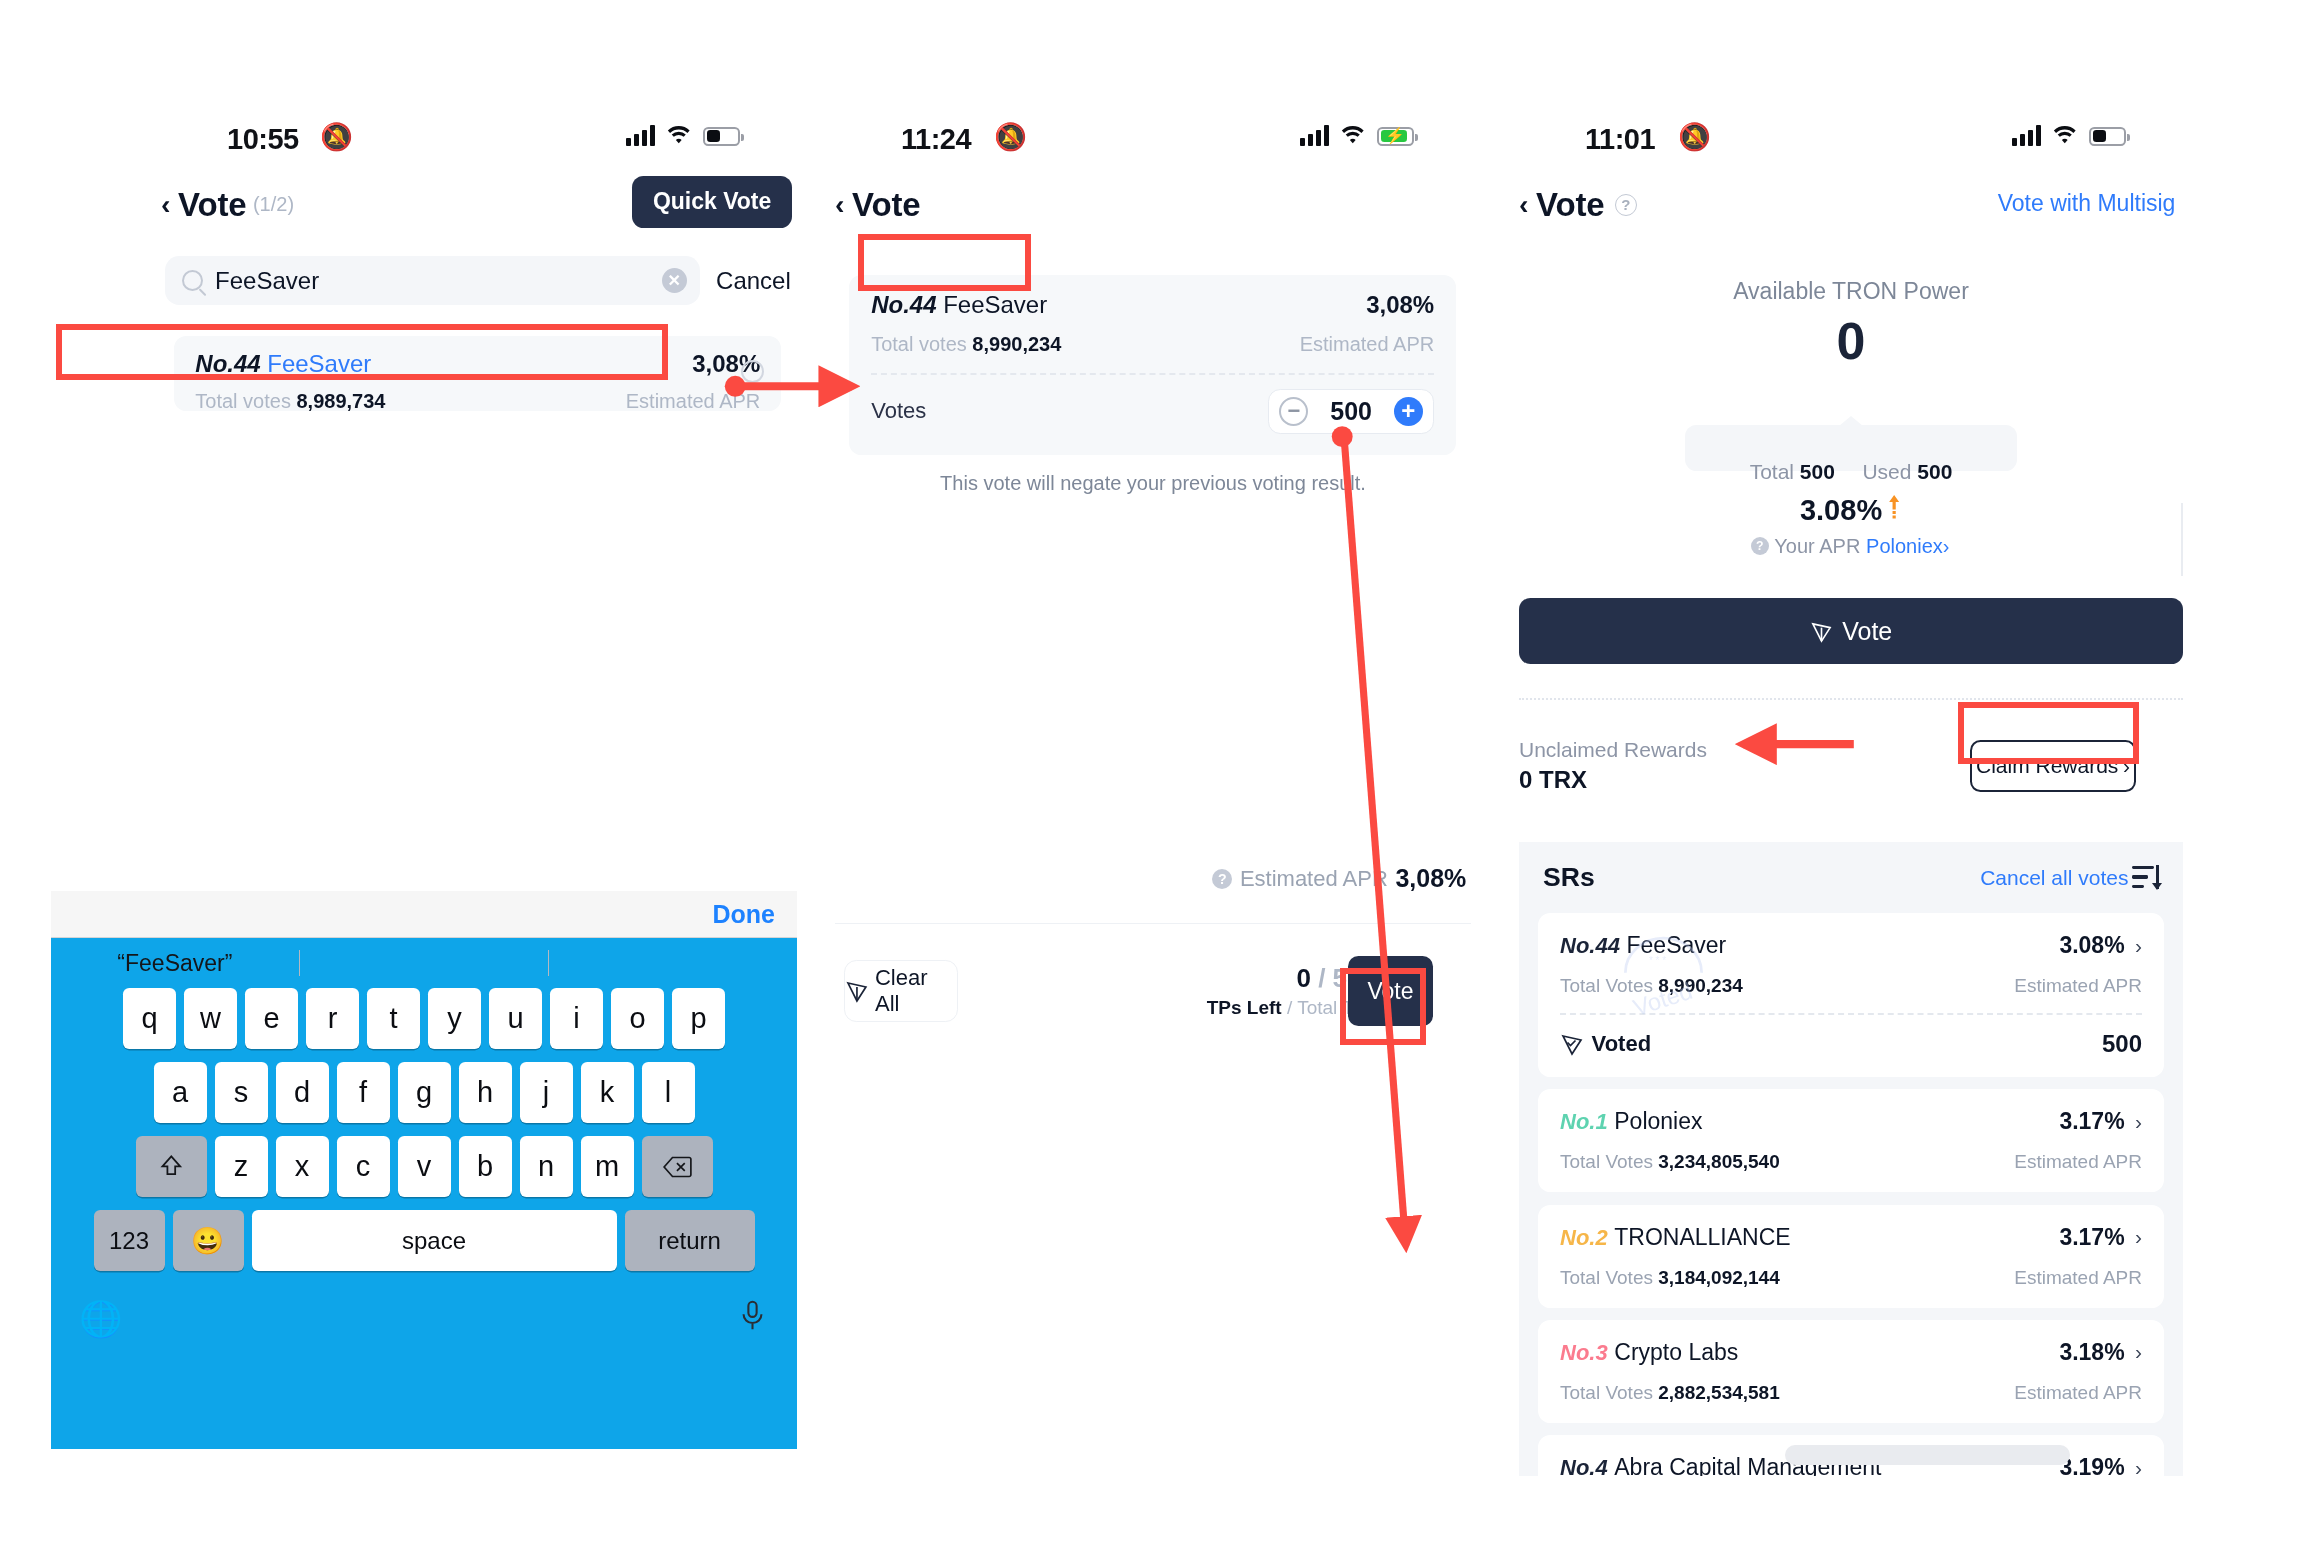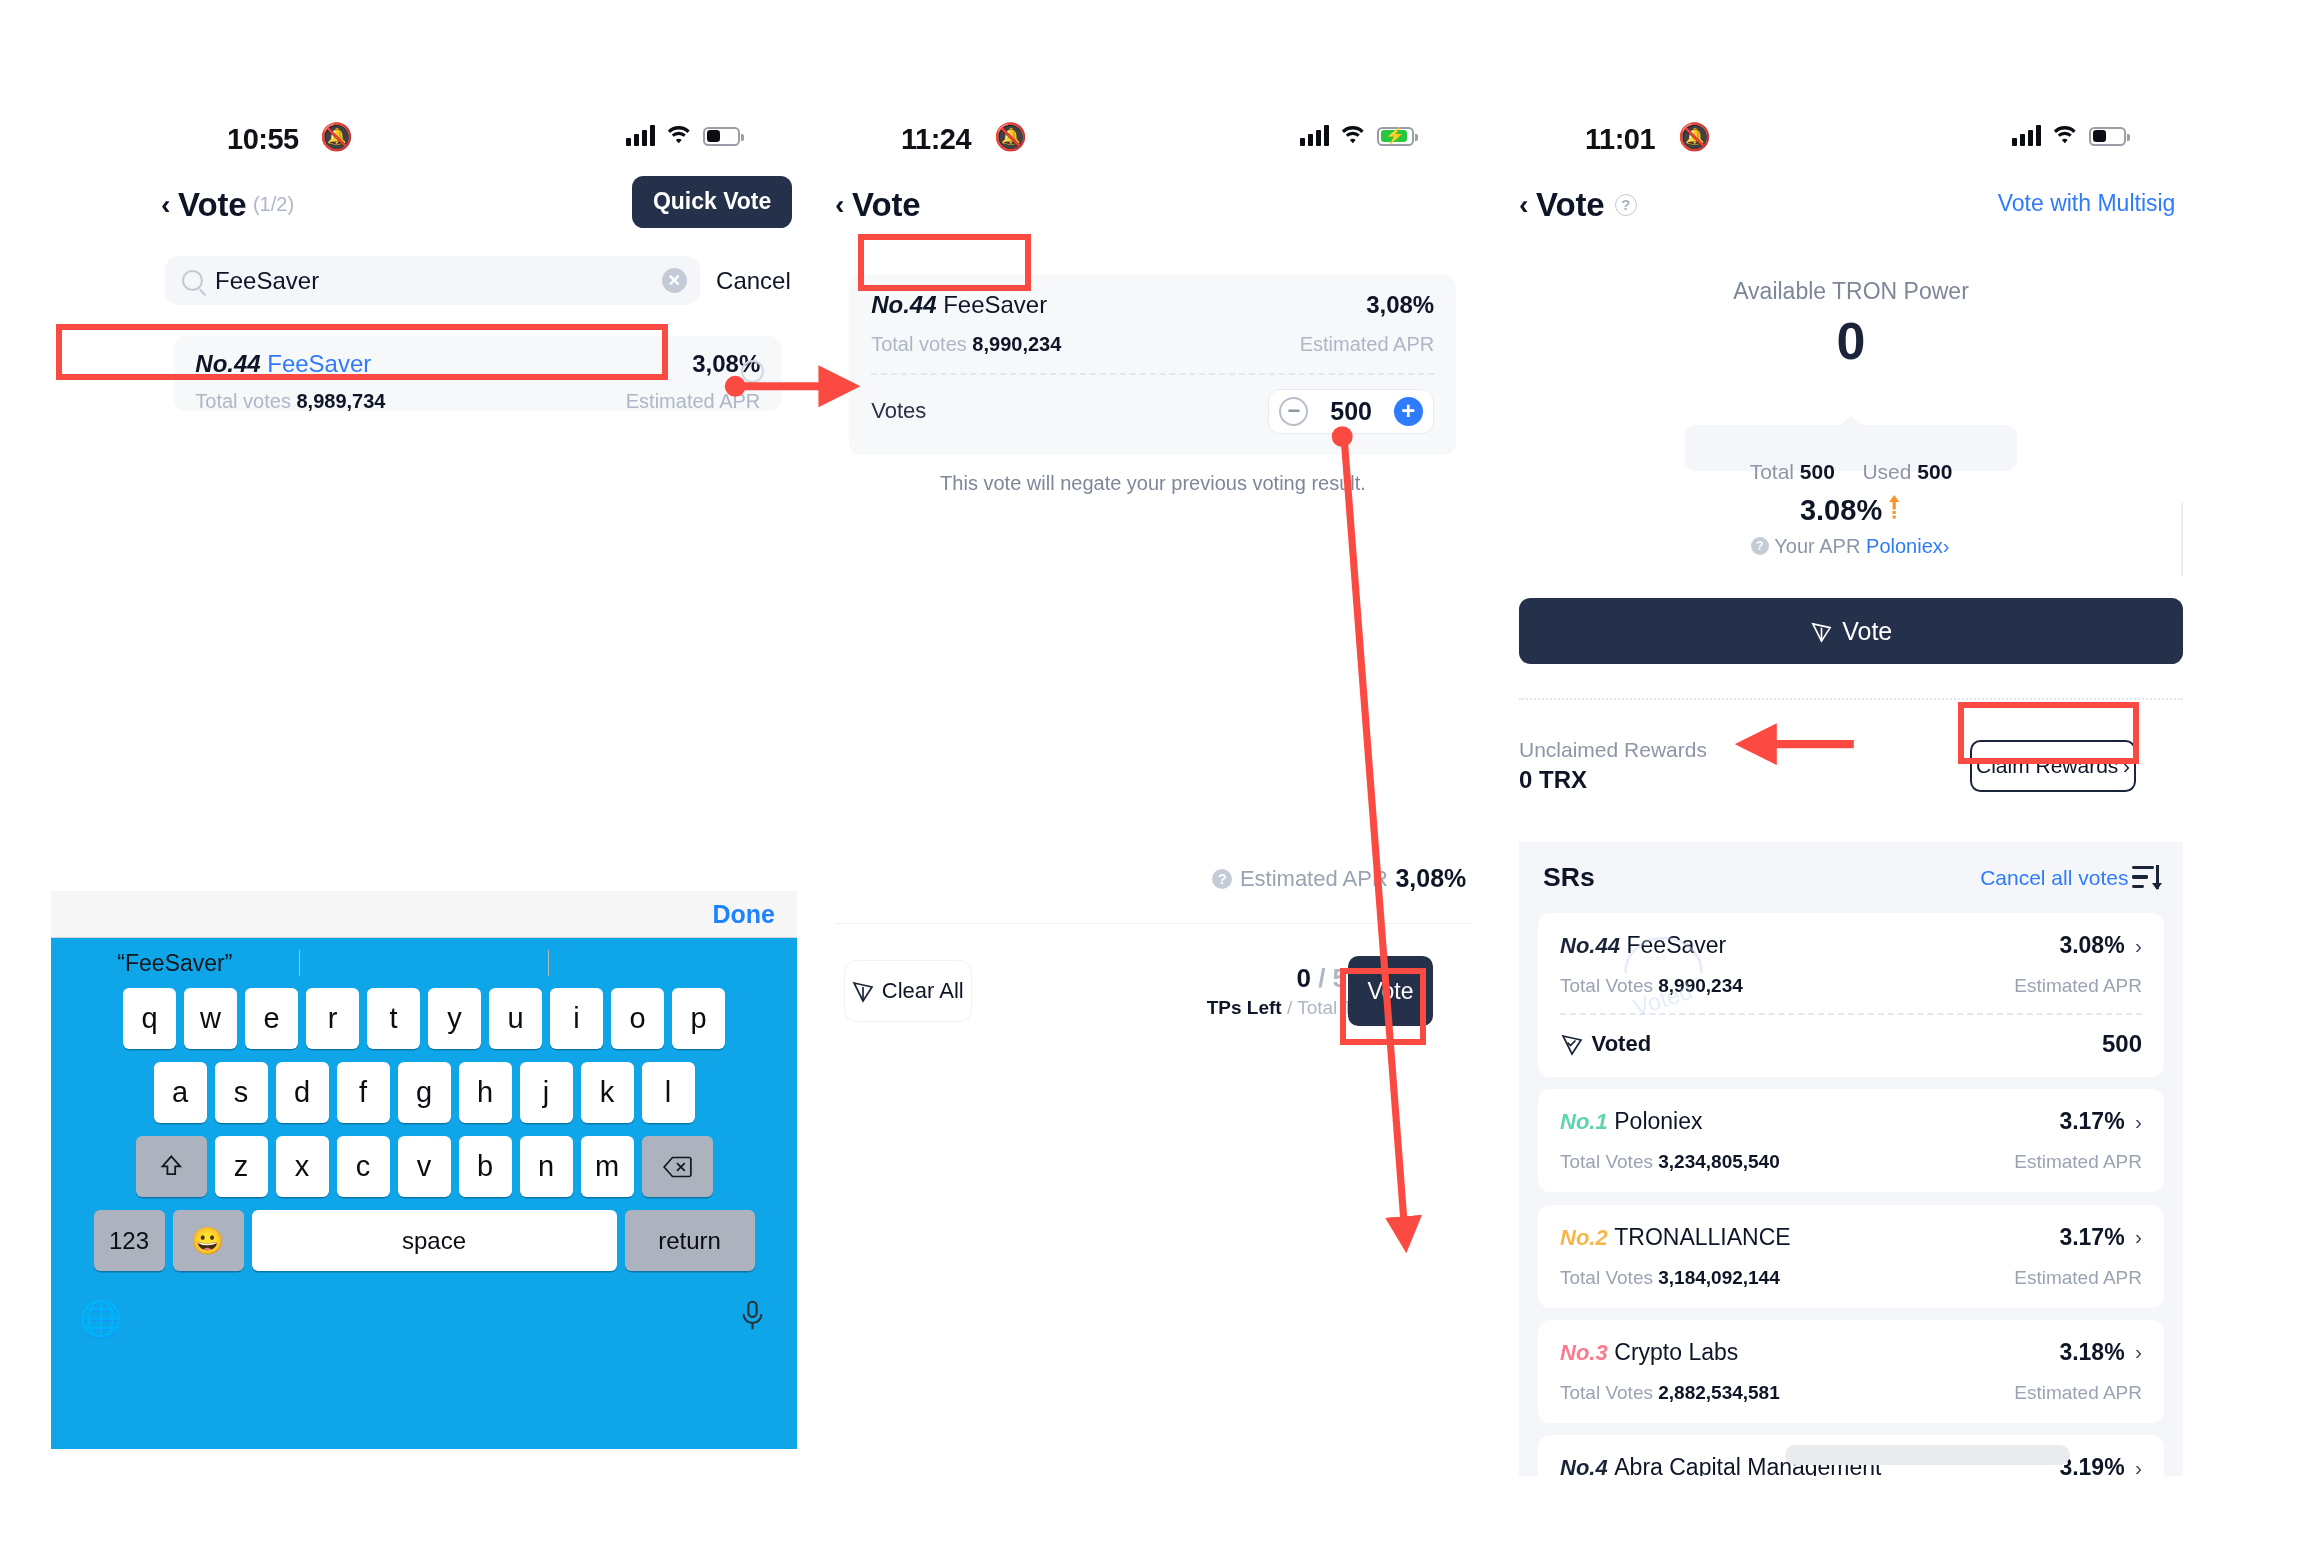--- a/index.html
+++ b/index.html
@@ -353,21 +353,21 @@
     <div class="negate" style="left:0;top:358px;width:100%;">This vote will negate your previous voting result.</div>
 
     <div class="eapr-line" style="right:4.7px;top:750px;">
       <div class="qmark">?</div>
       <span class="eapr-t">Estimated APR</span>
       <span class="eapr-v">3,08%</span>
     </div>
 
     <div class="footbar" style="left:0;top:809px;width:636px;"></div>
 
-    <div class="clearall" style="left:8.5px;top:846px;width:128px;height:62px;">
+    <div class="clearall" style="left:8.5px;top:846px;width:114px;height:62px;">
       <svg viewBox="0 0 24 24" width="24" height="24">
           <path d="M3 4l18 4-9 14L3 4z" fill="none" stroke="#1b2438" stroke-width="1.7"></path>
           <path d="M12 22V8" stroke="#1b2438" stroke-width="1.7"></path>
         </svg>
       <span>Clear All</span>
     </div>
 
     <div class="tps" style="right:95px;top:849px;">
       <div class="tps-v">
         <span>0</span>

